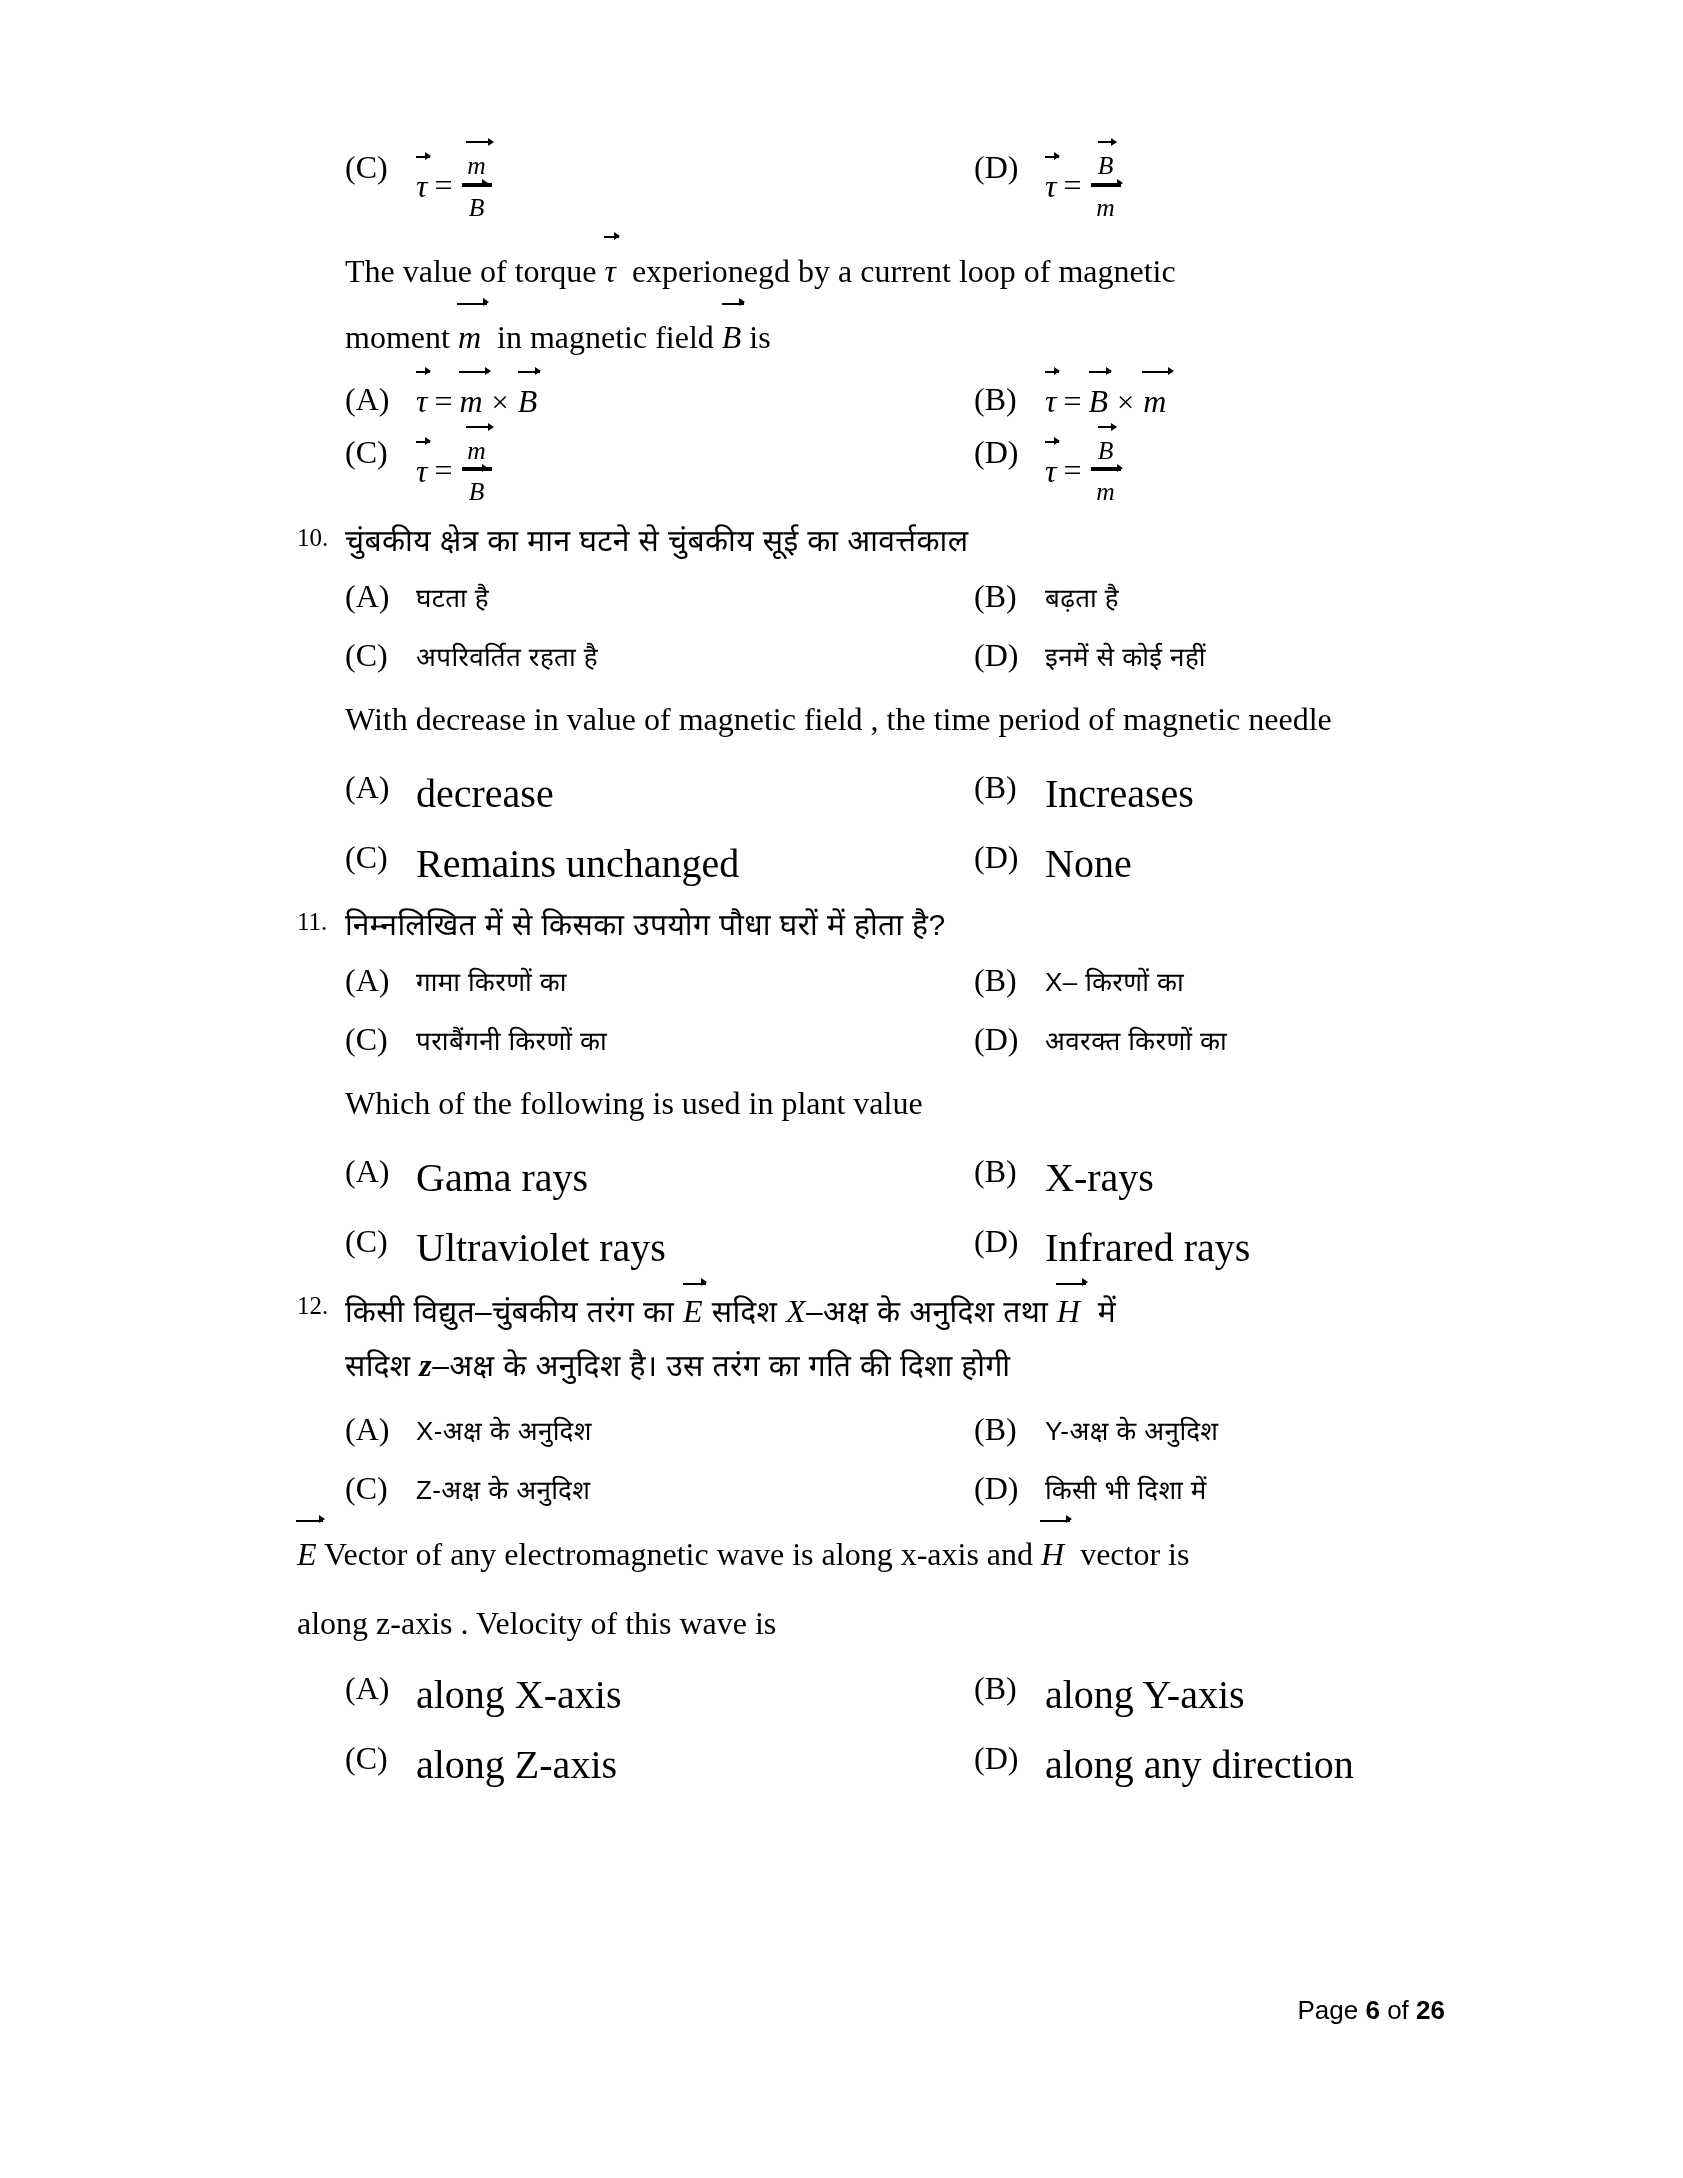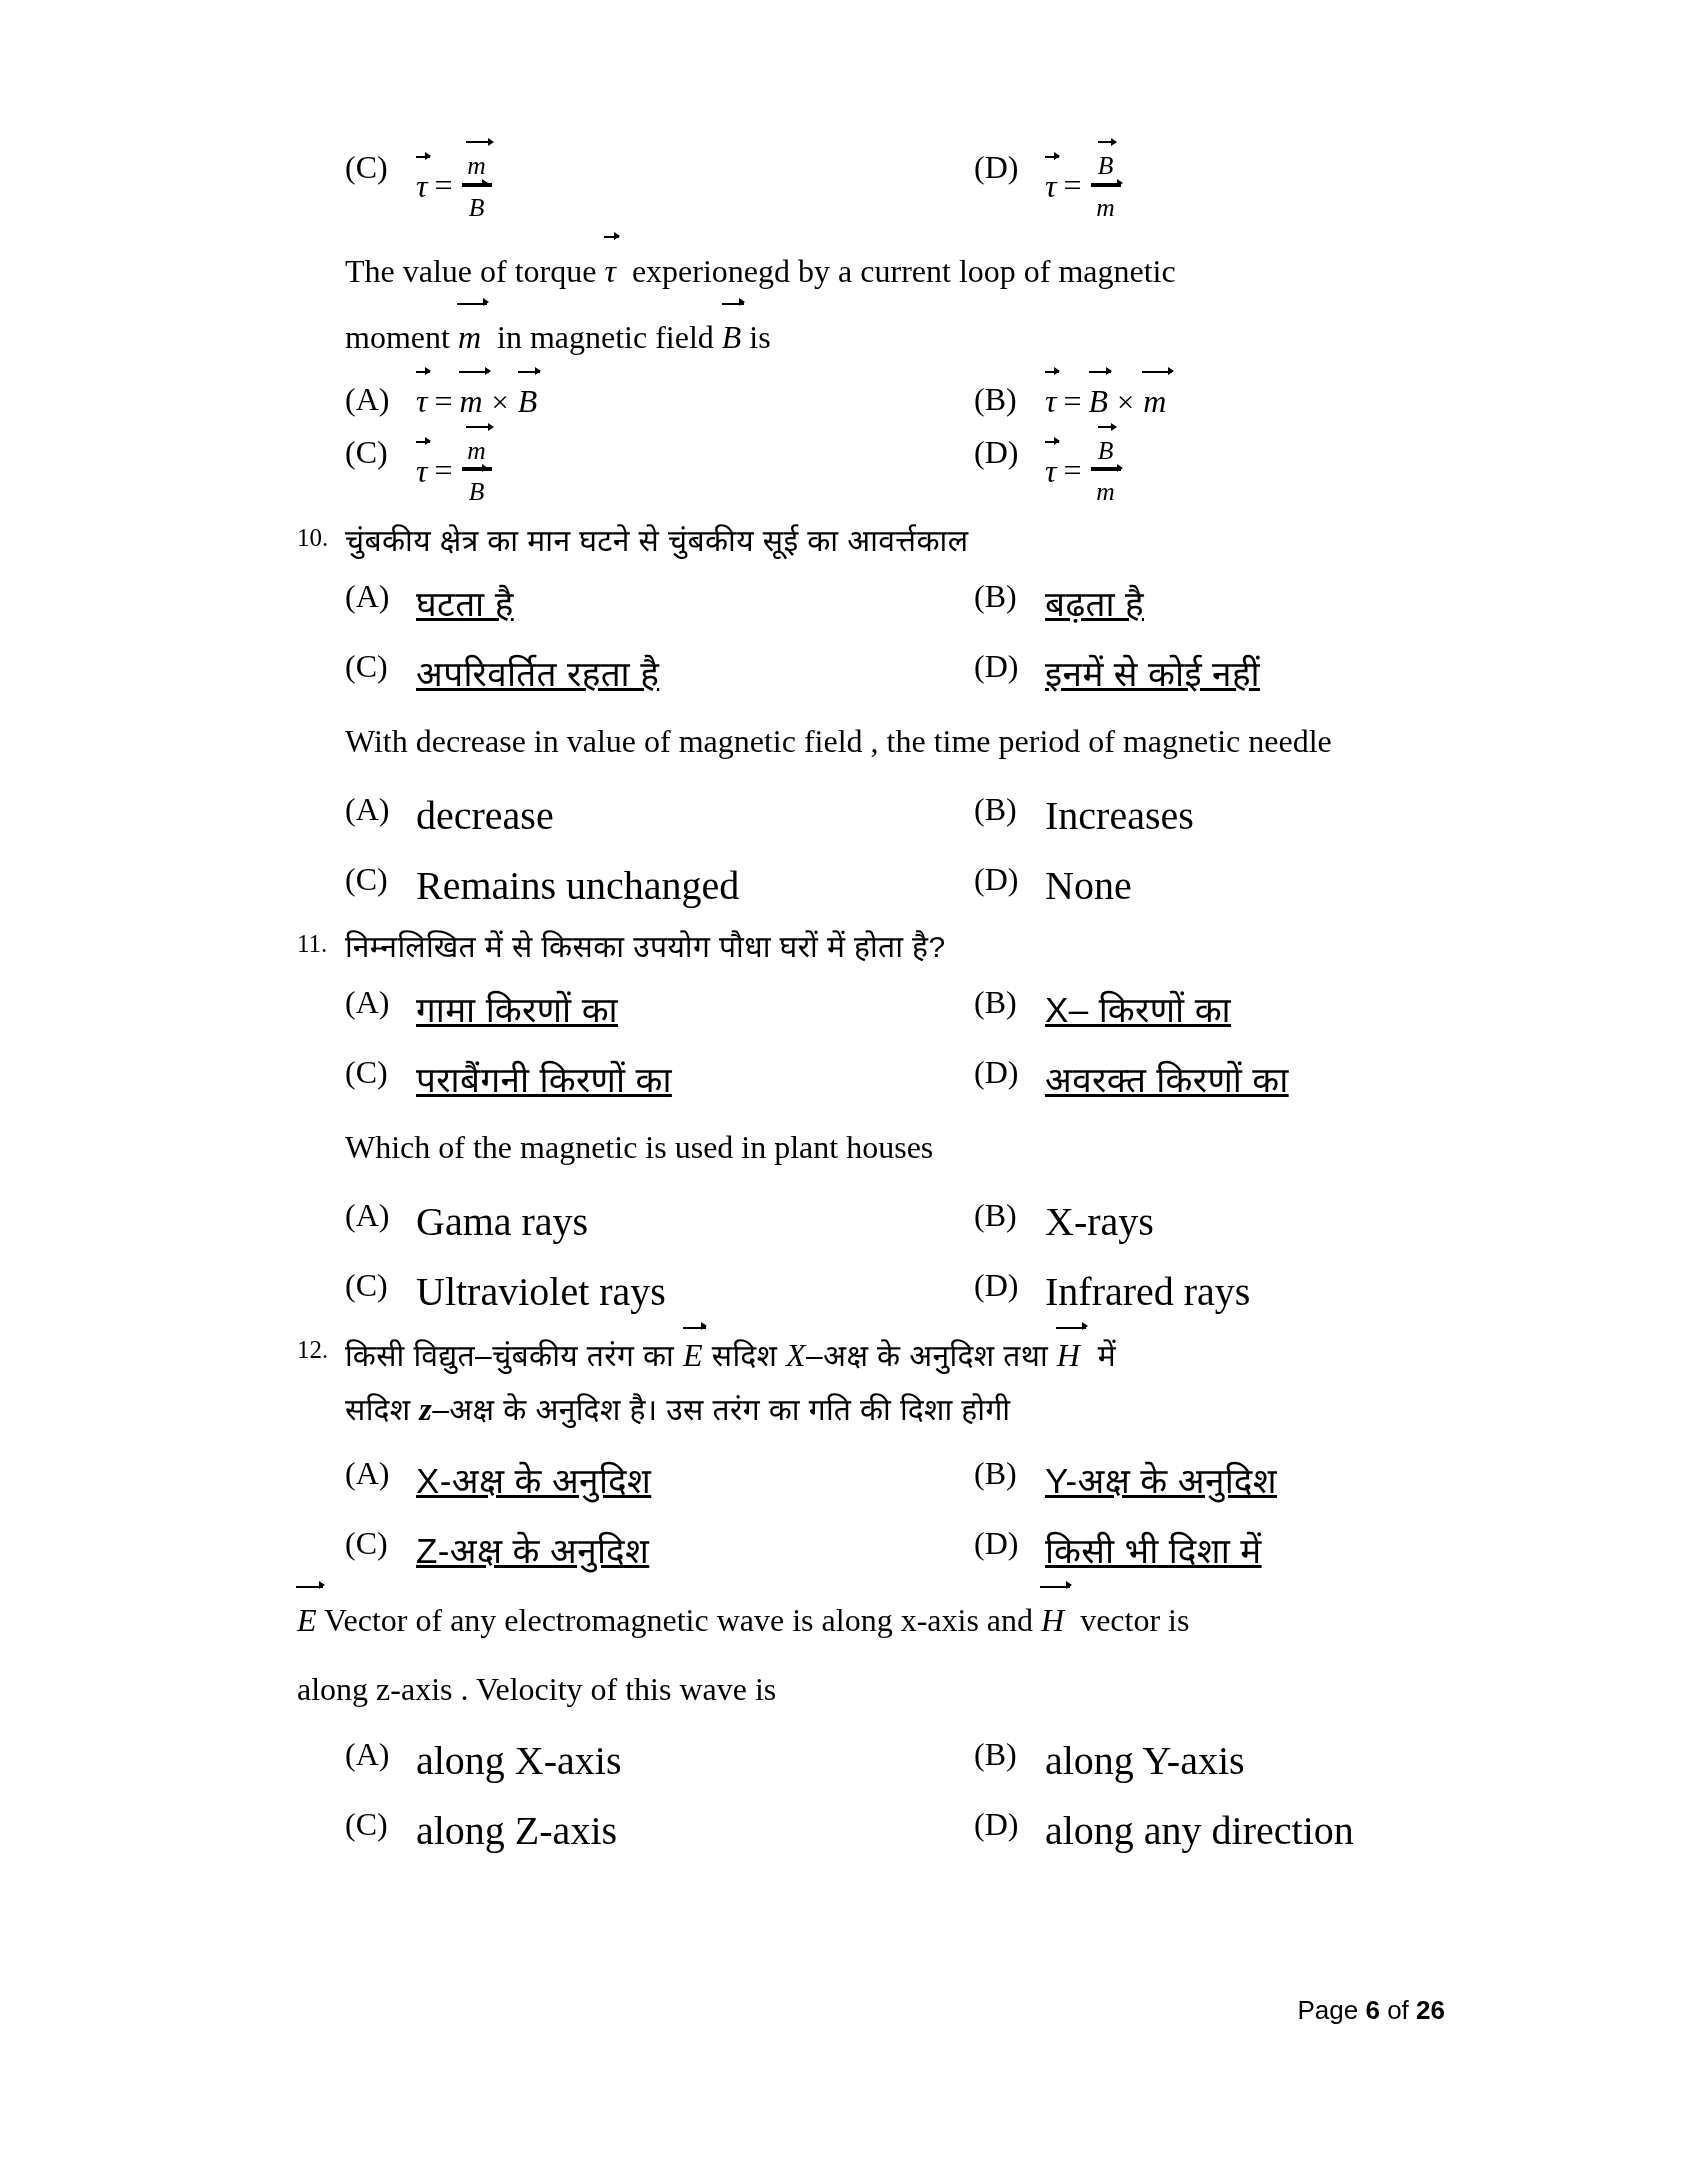--- a/index.html
+++ b/index.html
@@ -76,21 +76,21 @@
   .optlabel {
     font-family: "Liberation Serif", "DejaVu Serif", serif;
     font-size: 32px;
     width: 71px;
     flex: 0 0 71px;
   }
   .optbody {
     font-size: 40px;
     padding-top: 1px;
   }
-  .optbody.hindi { font-size: 35px; text-decoration: underline; }
+  .optbody.hindi { font-size: 26px; }
 
   
   .math {
     font-family: "Liberation Serif", "DejaVu Serif", serif;
     font-style: italic;
     font-size: 32px;
     white-space: nowrap;
   }
   .vec {
     position: relative;
@@ -321,21 +321,21 @@
     <div class="optrow">
       <div class="opt left">
         <span class="optlabel">(C)</span>
         <span class="optbody hindi">पराबैंगनी किरणों का</span>
       </div>
       <div class="opt right">
         <span class="optlabel">(D)</span>
         <span class="optbody hindi">अवरक्त किरणों का</span>
       </div>
     </div>
-    <div class="para eng">Which of the magnetic is used in plant houses</div>
+    <div class="para eng">Which of the following is used in plant value</div>
     <div class="optrow">
       <div class="opt left">
         <span class="optlabel">(A)</span>
         <span class="optbody eng">Gama rays</span>
       </div>
       <div class="opt right">
         <span class="optlabel">(B)</span>
         <span class="optbody eng">X-rays</span>
       </div>
     </div>

